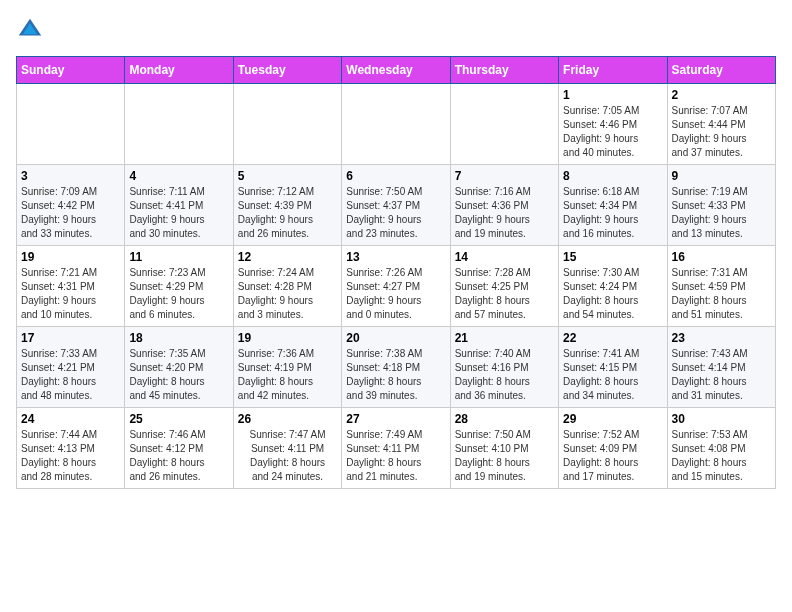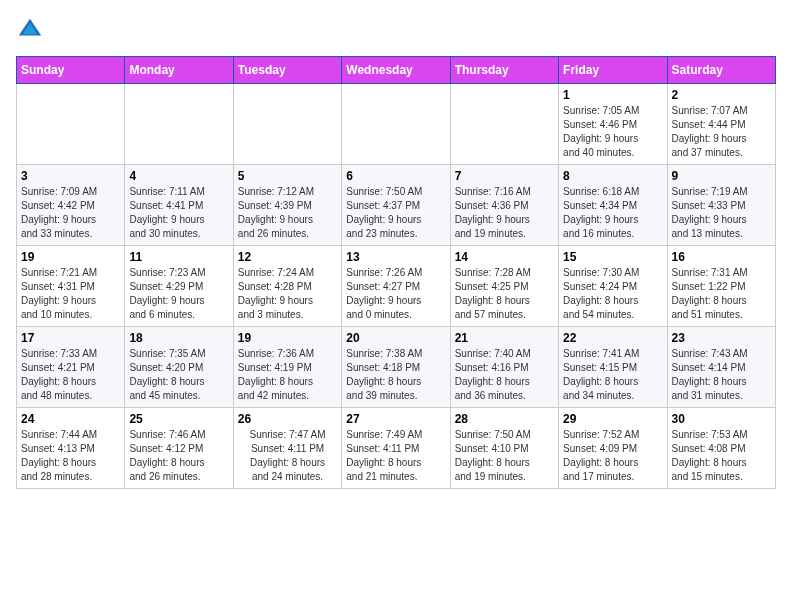--- a/index.html
+++ b/index.html
@@ -231,21 +231,21 @@
         <td>
           <div class="day-number">15</div>
           <div class="day-info" style="white-space: pre-line;">Sunrise: 7:30 AM
 Sunset: 4:24 PM
 Daylight: 8 hours
 and 54 minutes.</div>
         </td>
         <td>
           <div class="day-number">16</div>
           <div class="day-info" style="white-space: pre-line;">Sunrise: 7:31 AM
-Sunset: 1:22 PM
+Sunset: 4:59 PM
 Daylight: 8 hours
 and 51 minutes.</div>
         </td>
       </tr>
       <tr>
         <td>
           <div class="day-number">17</div>
           <div class="day-info" style="white-space: pre-line;">Sunrise: 7:33 AM
 Sunset: 4:21 PM
 Daylight: 8 hours

